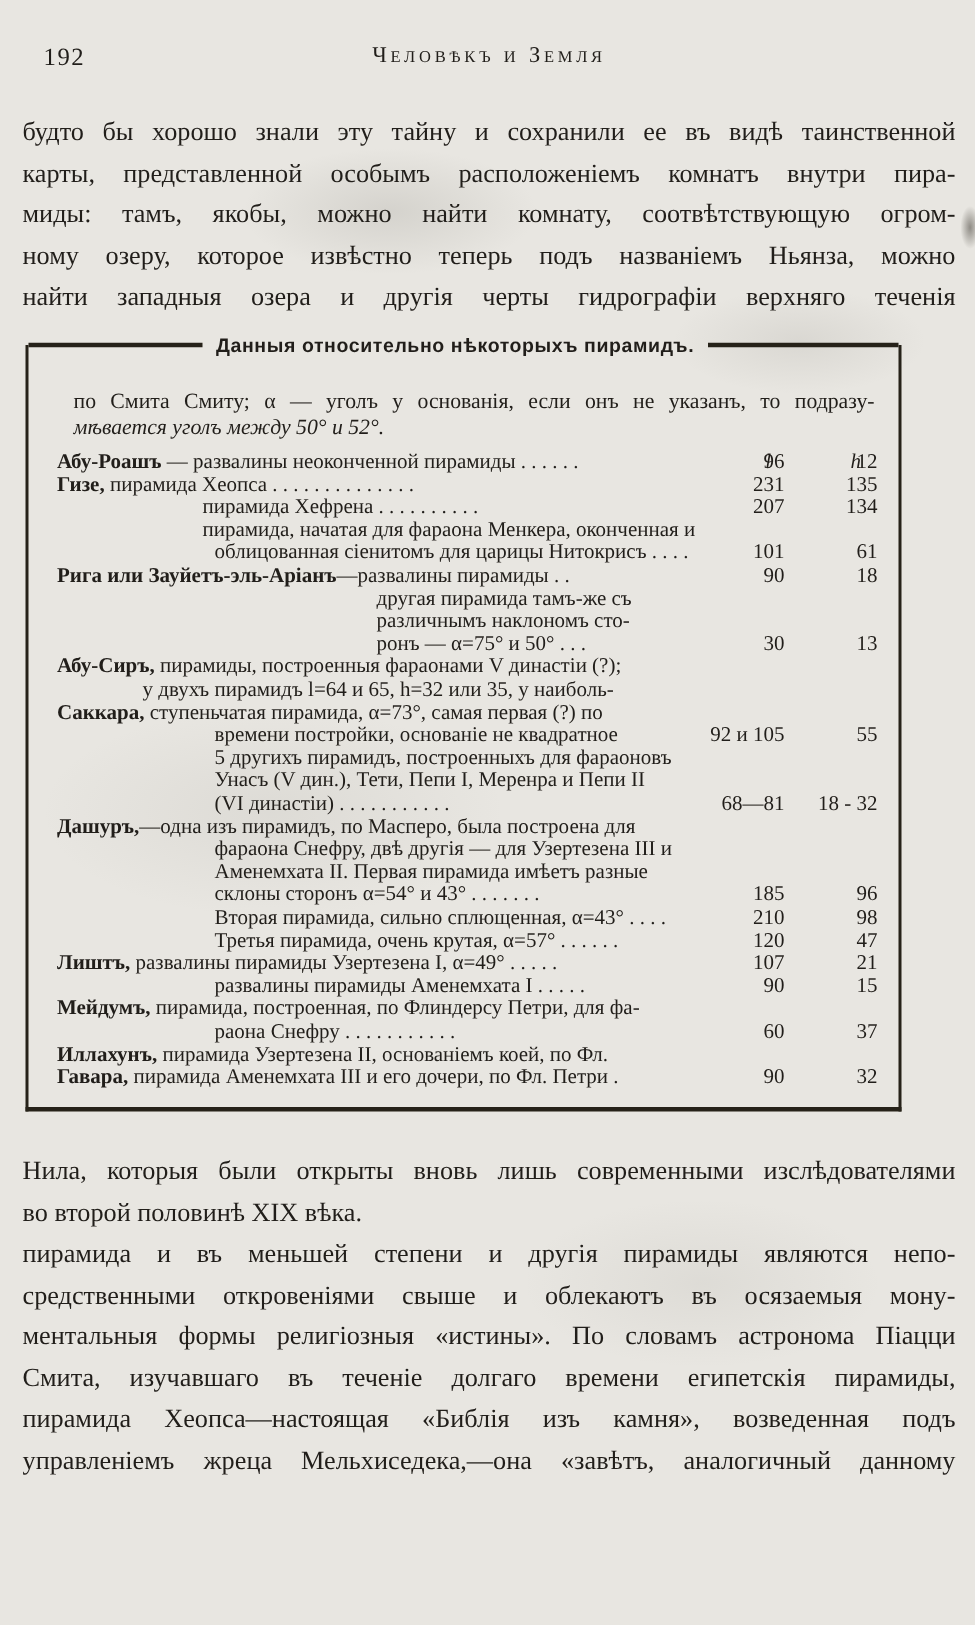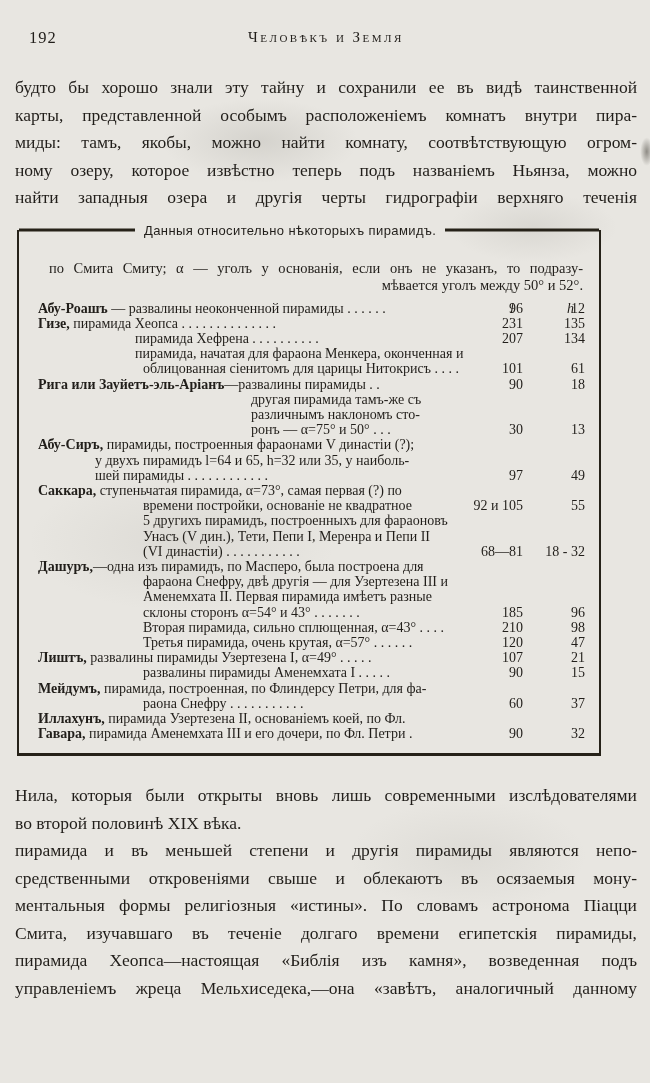--- a/index.html
+++ b/index.html
@@ -34,26 +34,26 @@
   .tblbox{
     width:584px;margin:18px 0 0 2px;box-sizing:border-box;
     border:2px solid #262219;border-top:none;border-bottom-width:3px;
   }
   .tbl-toprow{display:flex;align-items:center;height:15px;transform:translateY(-50%);}
   .tbl-rule{height:3px;background:#262219;}
   .tbl-rule.left{width:116px;}
   .tbl-rule.right{flex:1;}
   .tbl-title{
     font-family:"Liberation Sans","DejaVu Sans",sans-serif;
-    font-weight:400;font-size:13px;letter-spacing:.4px;
+    font-weight:700;font-size:13px;letter-spacing:.4px;
     padding:0 9px;white-space:nowrap;
   }
   .tbl-note{margin:15px 16px 0 30px;font-size:14.5px;line-height:17.5px;}
   .nline.just{text-align:justify;text-align-last:justify;}
-  .nline.ctr{text-align:right;}
+  .nline.ctr{text-align:left;font-style:italic;}
 
   .tbl-body{padding:0 12px 12px 19px;}
   .trow{position:relative;line-height:15.2px;font-size:14px;}
   .rtext{display:block;white-space:nowrap;}
   .rbold{font-weight:700;}
   .i0 .rtext{margin-left:0;}
   .i1 .rtext{margin-left:57px;}
   .i2 .rtext{margin-left:105px;}
   .i3 .rtext{margin-left:97px;}
   .i4 .rtext{margin-left:213px;}
@@ -147,25 +147,20 @@
           <div class="trow i0">
             <span class="rtext"><b class="rbold">Абу-Сиръ,</b><span> пирамиды, построенныя фараонами V династіи (?);</span></span>
             <span class="cl"></span>
             <span class="ch"></span>
           </div>
           <div class="trow i1">
             <span class="rtext"><span>у двухъ пирамидъ l=64 и 65, h=32 или 35, у наиболь-</span></span>
             <span class="cl"></span>
             <span class="ch"></span>
           </div>
-          <div class="trow i1">
-            <span class="rtext"><span>шей пирамиды . . . . . . . . . . . .</span></span>
-            <span class="cl">97</span>
-            <span class="ch">49</span>
-          </div>
           <div class="trow i0">
             <span class="rtext"><b class="rbold">Саккара,</b><span> ступеньчатая пирамида, α=73°, самая первая (?) по</span></span>
             <span class="cl"></span>
             <span class="ch"></span>
           </div>
           <div class="trow i2">
             <span class="rtext"><span>времени постройки, основаніе не квадратное</span></span>
             <span class="cl">92 и 105</span>
             <span class="ch">55</span>
           </div>

